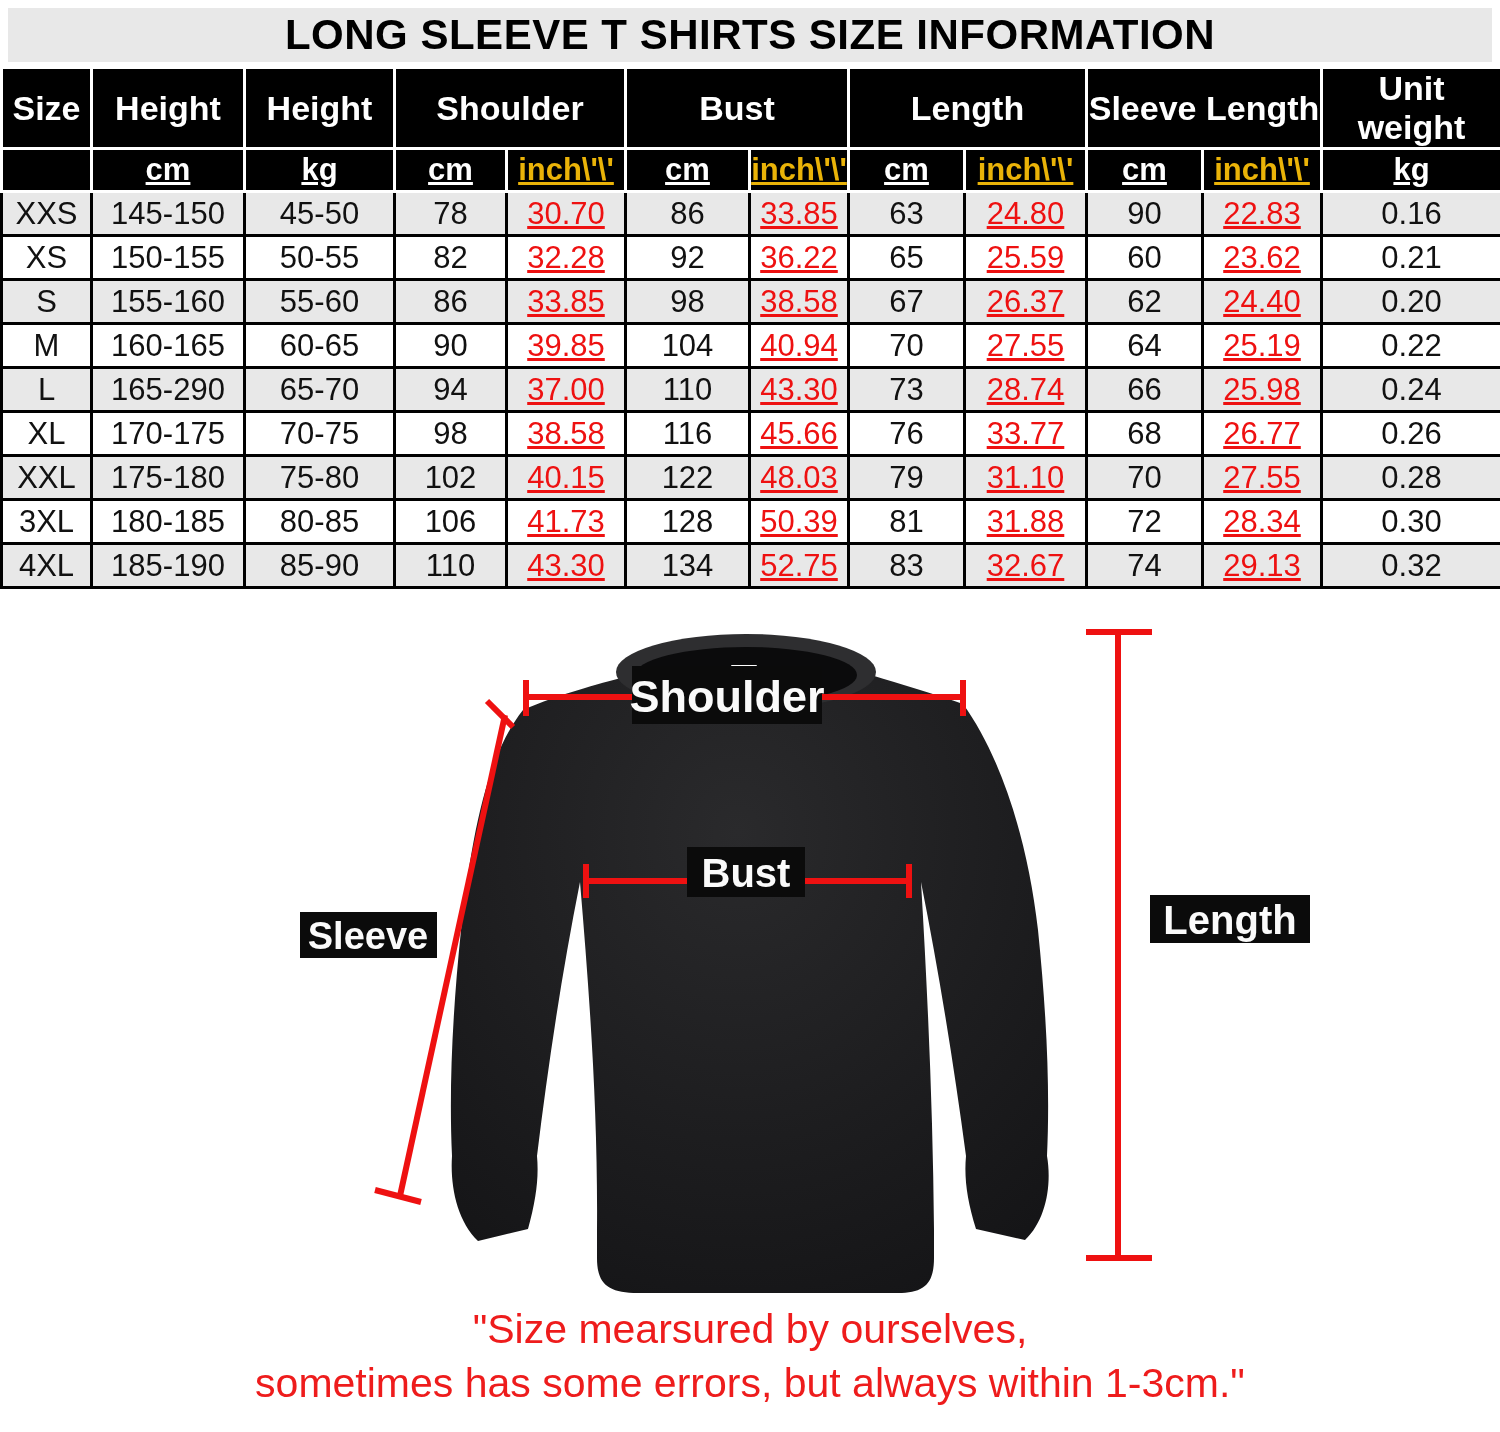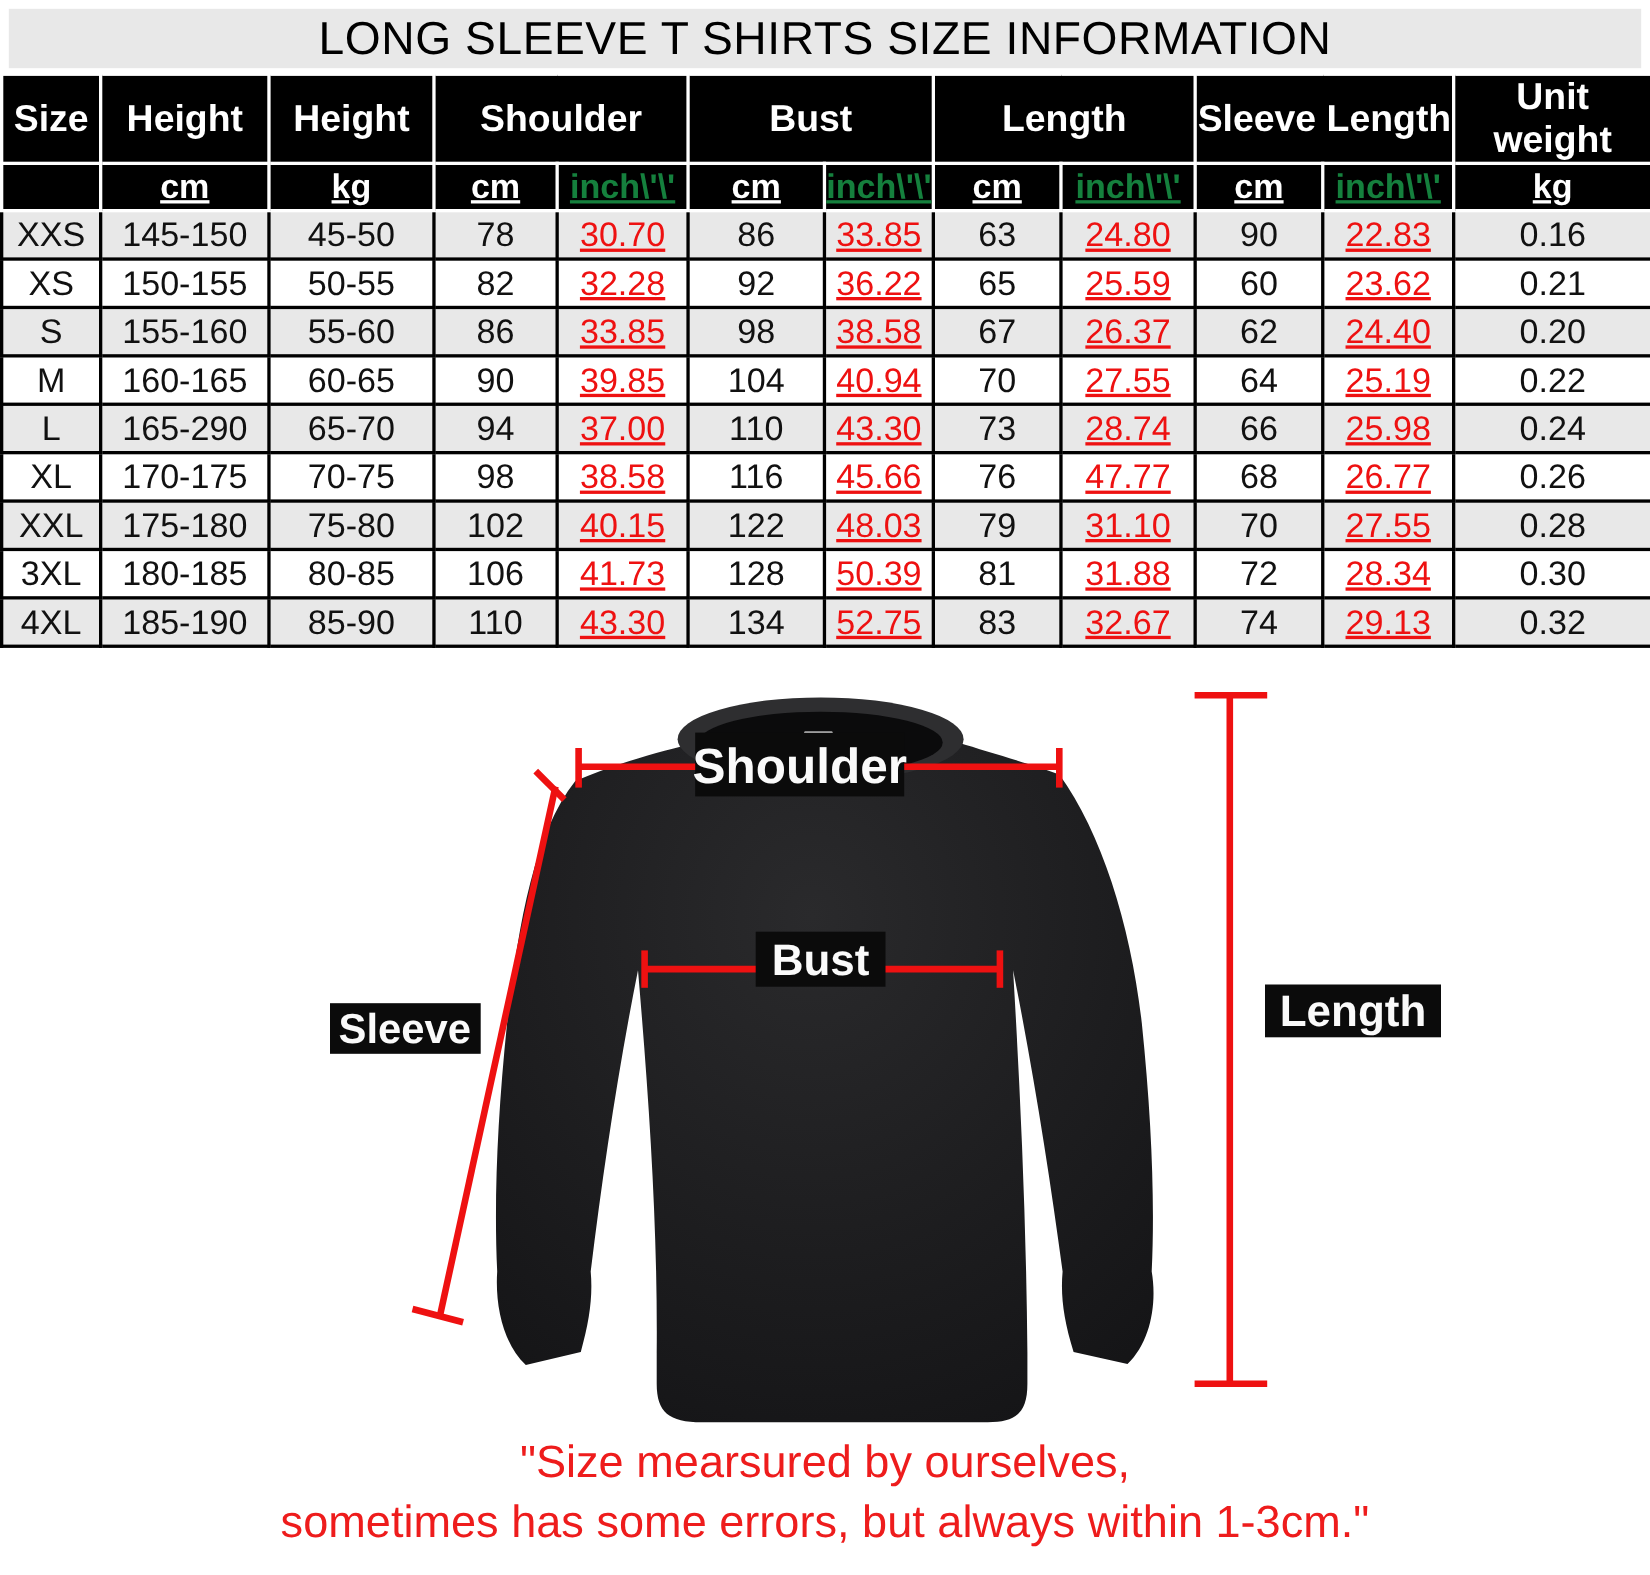--- a/index.html
+++ b/index.html
@@ -1,26 +1,26 @@
 <!DOCTYPE html>
 <html><head>
 <meta charset="utf-8">
 <style>
   html,body{margin:0;padding:0;background:#ffffff;}
   .page{position:relative;width:1500px;height:1432px;background:#fff;overflow:hidden;
         font-family:"Liberation Sans",sans-serif;}
   .title-bar{position:absolute;left:8px;top:8px;width:1484px;height:54px;background:#e8e8e8;
              display:flex;align-items:center;justify-content:center;
-             font-size:42px;font-weight:normal;color:#000;letter-spacing:0.5px;}
+             font-size:42px;font-weight:bold;color:#000;letter-spacing:0.5px;}
   table.size-table{position:absolute;left:0;top:66px;width:1500px;border-collapse:collapse;
                    table-layout:fixed;}
   thead th{background:#000;color:#fff;font-weight:bold;border:3px solid #fff;padding:0;}
   tr.hrow1 th{height:55px;font-size:34px;}
   tr.hrow2 th{height:40px;font-size:31px;text-decoration:underline;}
-  thead th.red{color:#15803d;}
+  thead th.red{color:#eab308;}
   tbody td{border:3px solid #000;text-align:center;vertical-align:middle;
            font-size:31px;color:#111;height:41px;padding:0;}
   tbody td.red{color:#ee1111;text-decoration:underline;}
   tbody tr:nth-child(odd){background:#e8e8e8;}
   tbody tr:nth-child(even){background:#ffffff;}
   .diagram{position:absolute;left:0;top:600px;width:1500px;height:700px;}
   .diagram text{font-family:"Liberation Sans",sans-serif;font-weight:bold;fill:#fafafa;}
   .footer-note{position:absolute;left:0;top:1302px;width:1500px;text-align:center;
                color:#ee1c1c;font-size:41px;line-height:54px;font-weight:normal;}
 </style>
@@ -145,21 +145,21 @@
         </tr>
         <tr>
           <td>XL</td>
           <td>170-175</td>
           <td>70-75</td>
           <td>98</td>
           <td class="red">38.58</td>
           <td>116</td>
           <td class="red">45.66</td>
           <td>76</td>
-          <td class="red">47.77</td>
+          <td class="red">33.77</td>
           <td>68</td>
           <td class="red">26.77</td>
           <td>0.26</td>
         </tr>
         <tr>
           <td>XXL</td>
           <td>175-180</td>
           <td>75-80</td>
           <td>102</td>
           <td class="red">40.15</td>

